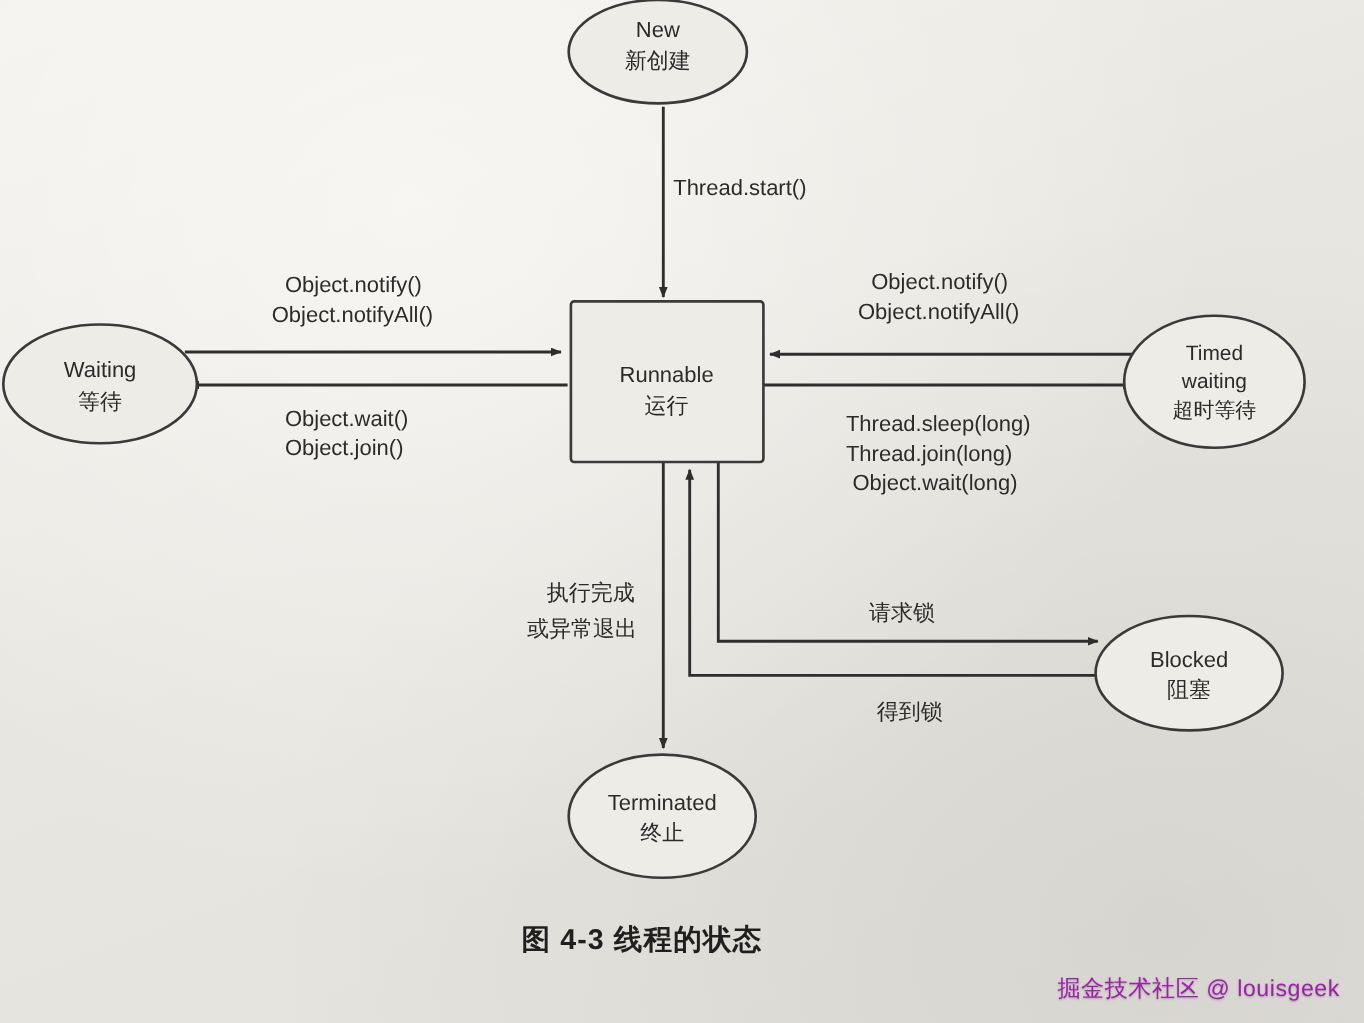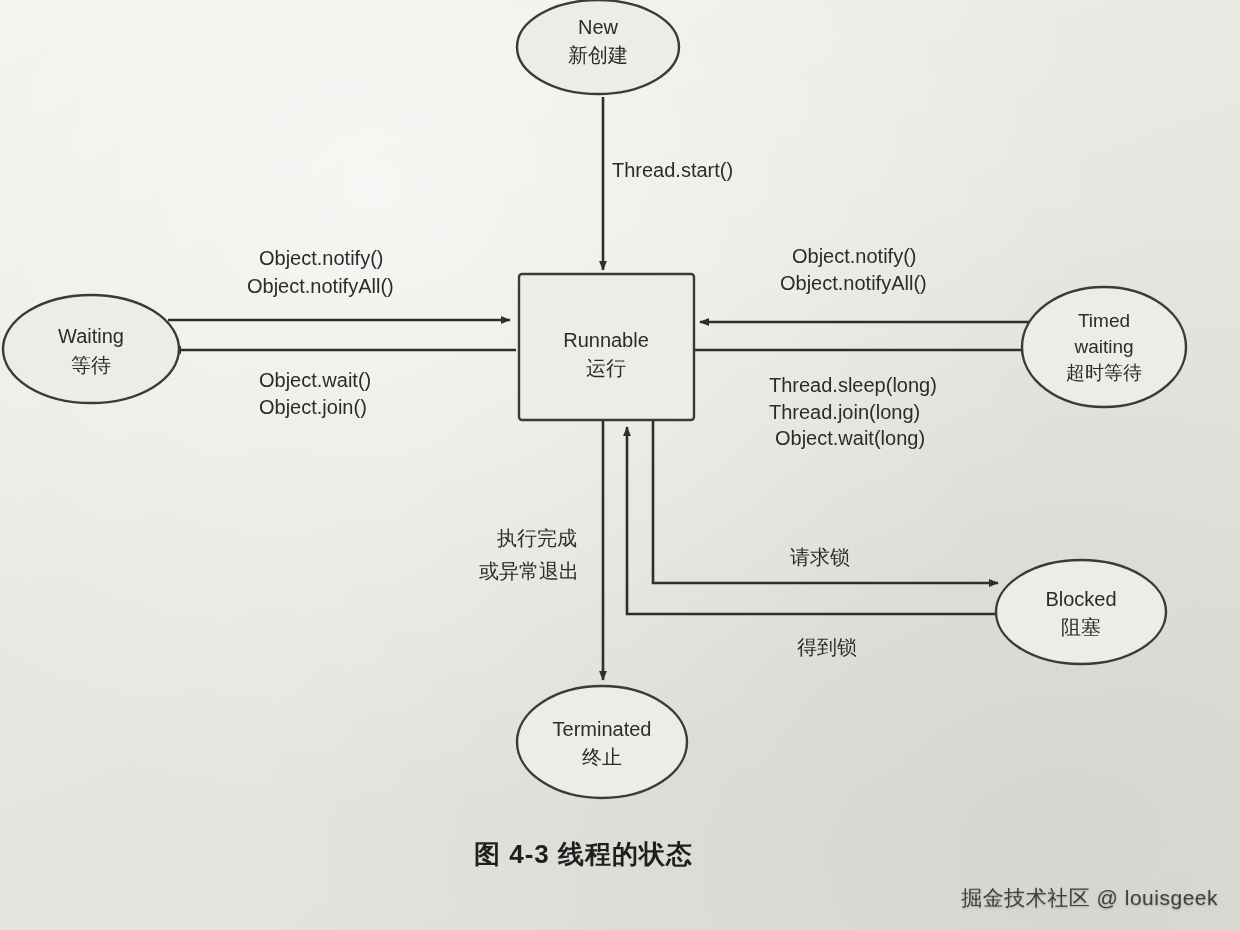--- a/index.html
+++ b/index.html
@@ -53,21 +53,21 @@
     font-size: 26px;
     font-weight: 600;
     letter-spacing: 1px;
   }
   .watermark {
     position: absolute;
     right: 22px;
     bottom: 18px;
     font-family: "Liberation Sans", sans-serif;
     font-size: 21px;
-    color: #404040;
+    color: #a21caf;
     text-shadow: 0 1px 2px rgba(0,0,0,0.25);
     letter-spacing: 0.5px;
     white-space: nowrap;
   }
   .shape {
     fill: #eeece7;
     stroke: #3a3a3a;
     stroke-width: 2.4;
   }
   .edge {

